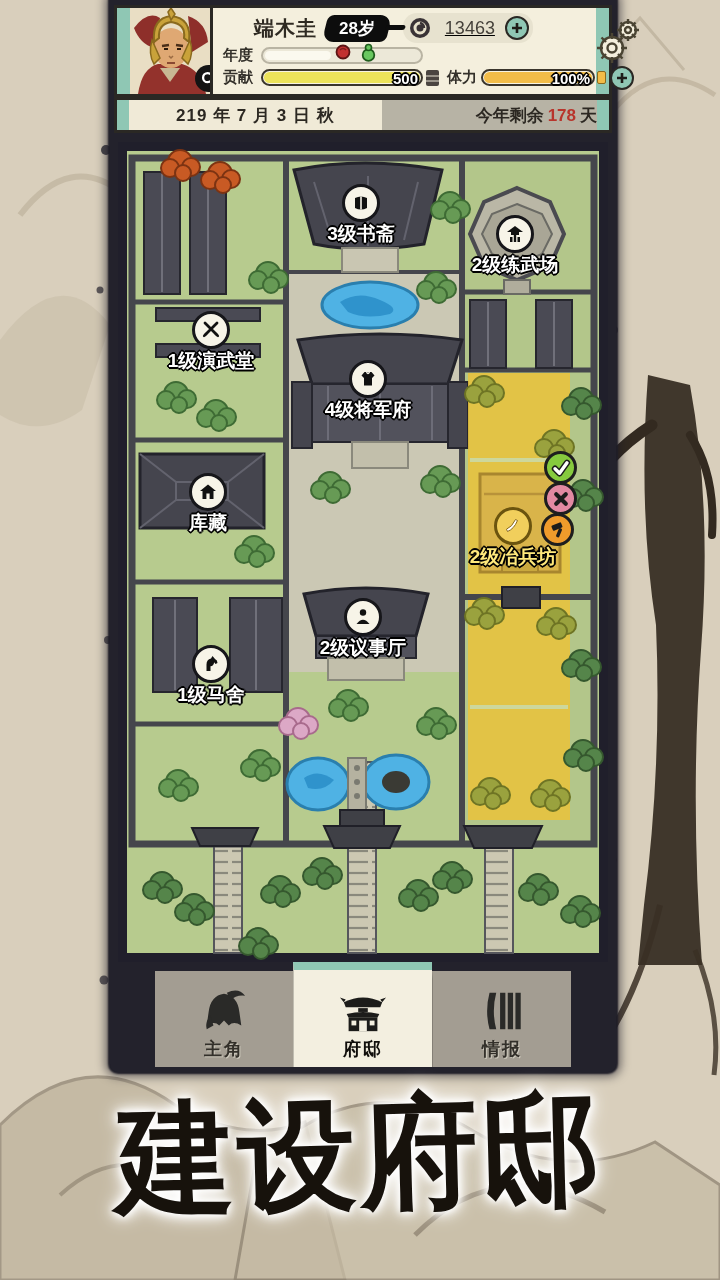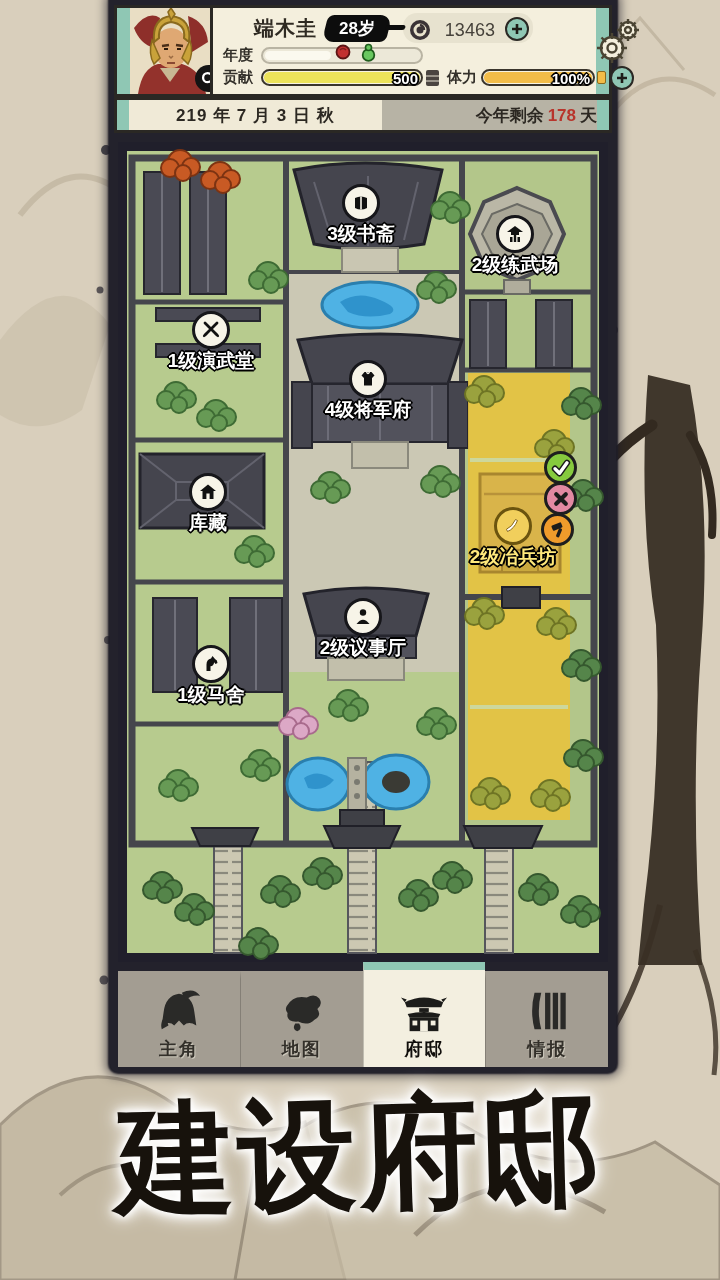--- a/index.html
+++ b/index.html
@@ -33,22 +33,22 @@
   .tb-right{flex:1;position:relative;padding:4px 6px 2px 10px;}
   .row1{display:flex;align-items:center;height:32px;margin-left:31px;}
   .pname{font-size:20px;font-weight:bold;color:#2f2a22;letter-spacing:1px;}
   .age-badge{
     margin-left:8px;background:#0d0d0d;color:#fff;font-size:17px;font-weight:bold;
     padding:2px 14px;transform:skewX(-14deg);border-radius:6px 12px 6px 12px;position:relative;
   }
   .age-badge i{font-style:normal;display:inline-block;transform:skewX(14deg);}
   .age-badge:after{content:"";position:absolute;right:-16px;top:10px;width:20px;height:5px;background:#0d0d0d;border-radius:3px;}
   .cur-chip{
-    margin-left:14px;display:flex;align-items:flex-end;background:#e7e2cf;border-radius:14px;
-    padding:2px 4px 2px 6px;height:26px;
+    margin-left:14px;display:flex;align-items:center;background:#e7e2cf;border-radius:14px;
+    padding:2px 4px 2px 6px;height:26px;text-decoration:underline;
   }
   .cur-amount{font-size:18px;color:#45413a;margin:0 10px 0 8px;min-width:56px;text-align:right;}
   .plus-btn{
     width:24px;height:24px;border-radius:50%;background:#8fc7b4;border:2px solid #2a2824;
     box-sizing:border-box;display:flex;align-items:center;justify-content:center;cursor:pointer;
   }
   .gear-btn{position:absolute;right:-4px;top:6px;width:50px;height:52px;cursor:pointer;}
   .statrow{display:flex;align-items:center;height:21px;margin-top:1px;}
   .statlabel{width:38px;font-size:15px;font-weight:bold;color:#33302a;flex:0 0 38px;}
   .bar{position:relative;height:13px;border:2px solid #3a352c;border-radius:9px;background:#f7f3e2;box-sizing:content-box;}
@@ -98,21 +98,21 @@
   .bm6{left:245px;top:456px;} .bm7{left:93px;top:503px;}
   .act{
     position:absolute;width:33px;height:33px;border-radius:50%;border:3px solid #1e1e1e;box-sizing:border-box;
     display:flex;align-items:center;justify-content:center;z-index:4;cursor:pointer;
   }
   .act-check{left:426px;top:309px;background:#86ca3e;}
   .act-cancel{left:426px;top:340px;background:#e289a2;}
   .act-build{left:423px;top:371px;background:#ef9b2b;}
 
   
-  .tab-bar{width:490px;height:96px;margin:9px auto 0;background:#a39d92;display:flex;position:relative;}
+  .tab-bar{width:416px;height:96px;margin:9px auto 0;background:#a39d92;display:flex;position:relative;}
   .tab{
     flex:1;display:flex;flex-direction:column;align-items:center;justify-content:flex-end;
     padding-bottom:6px;cursor:pointer;position:relative;border-top:8px solid transparent;box-sizing:border-box;
   }
   .tab + .tab{border-left:1px solid rgba(40,38,34,.25);}
   .tab.active{background:#f3efe0;border-top:8px solid #8fc7b4;margin-top:-9px;height:105px;z-index:2;}
   .tab-icon{height:52px;display:flex;align-items:center;justify-content:center;}
   .tab-label{
     font-size:18px;font-weight:800;color:#33302a;letter-spacing:2px;
     text-shadow:1px 1px 0 rgba(243,238,224,.55);
@@ -517,29 +517,20 @@
     <div class="tab">
       <span class="tab-icon">
         <svg width="52" height="48" viewBox="0 0 54 50" fill="#2a2a28">
             <path d="M27 7 Q13 9 11 26 L9 40 Q17 35 22 40 L27 35 L32 40 Q37 35 45 40 L43 26 Q41 9 27 7 Z"></path>
             <path d="M30 6 Q42 0 49 9 Q39 8 34 14 Z"></path>
             <path d="M13 30 Q7 36 9 44 L16 40 Z"></path>
           </svg>
       </span>
       <span class="tab-label">主角</span>
     </div>
-    <div class="tab">
-      <span class="tab-icon">
-        <svg width="52" height="48" viewBox="0 0 54 50" fill="#2a2a28">
-            <path d="M11 20 Q18 8 32 11 Q40 6 45 12 Q49 18 43 23 Q48 30 40 34 Q33 41 23 36 Q10 37 12 27 Q9 24 11 20 Z"></path>
-            <path d="M20 38 Q16 44 22 46 Q28 44 24 38 Z"></path>
-          </svg>
-      </span>
-      <span class="tab-label">地图</span>
-    </div>
     <div class="tab active">
       <span class="tab-icon">
         <svg width="52" height="48" viewBox="0 0 54 50" fill="#1c1c1a">
             <path d="M7 16 Q17 11 27 11 Q37 11 47 16 L45 21 L9 21 Z"></path>
             <path d="M7 16 L3 11 L9 13 Z M47 16 L51 11 L45 13 Z"></path>
             <rect x="22" y="22" width="10" height="4"></rect>
             <path d="M10 28 Q27 24 44 28 L42 32 L12 32 Z"></path>
             <rect x="12" y="32" width="30" height="14"></rect>
             <rect x="23" y="35" width="8" height="11" fill="#f3efe0"></rect>
             <rect x="15" y="35" width="5" height="5" fill="#f3efe0"></rect>

